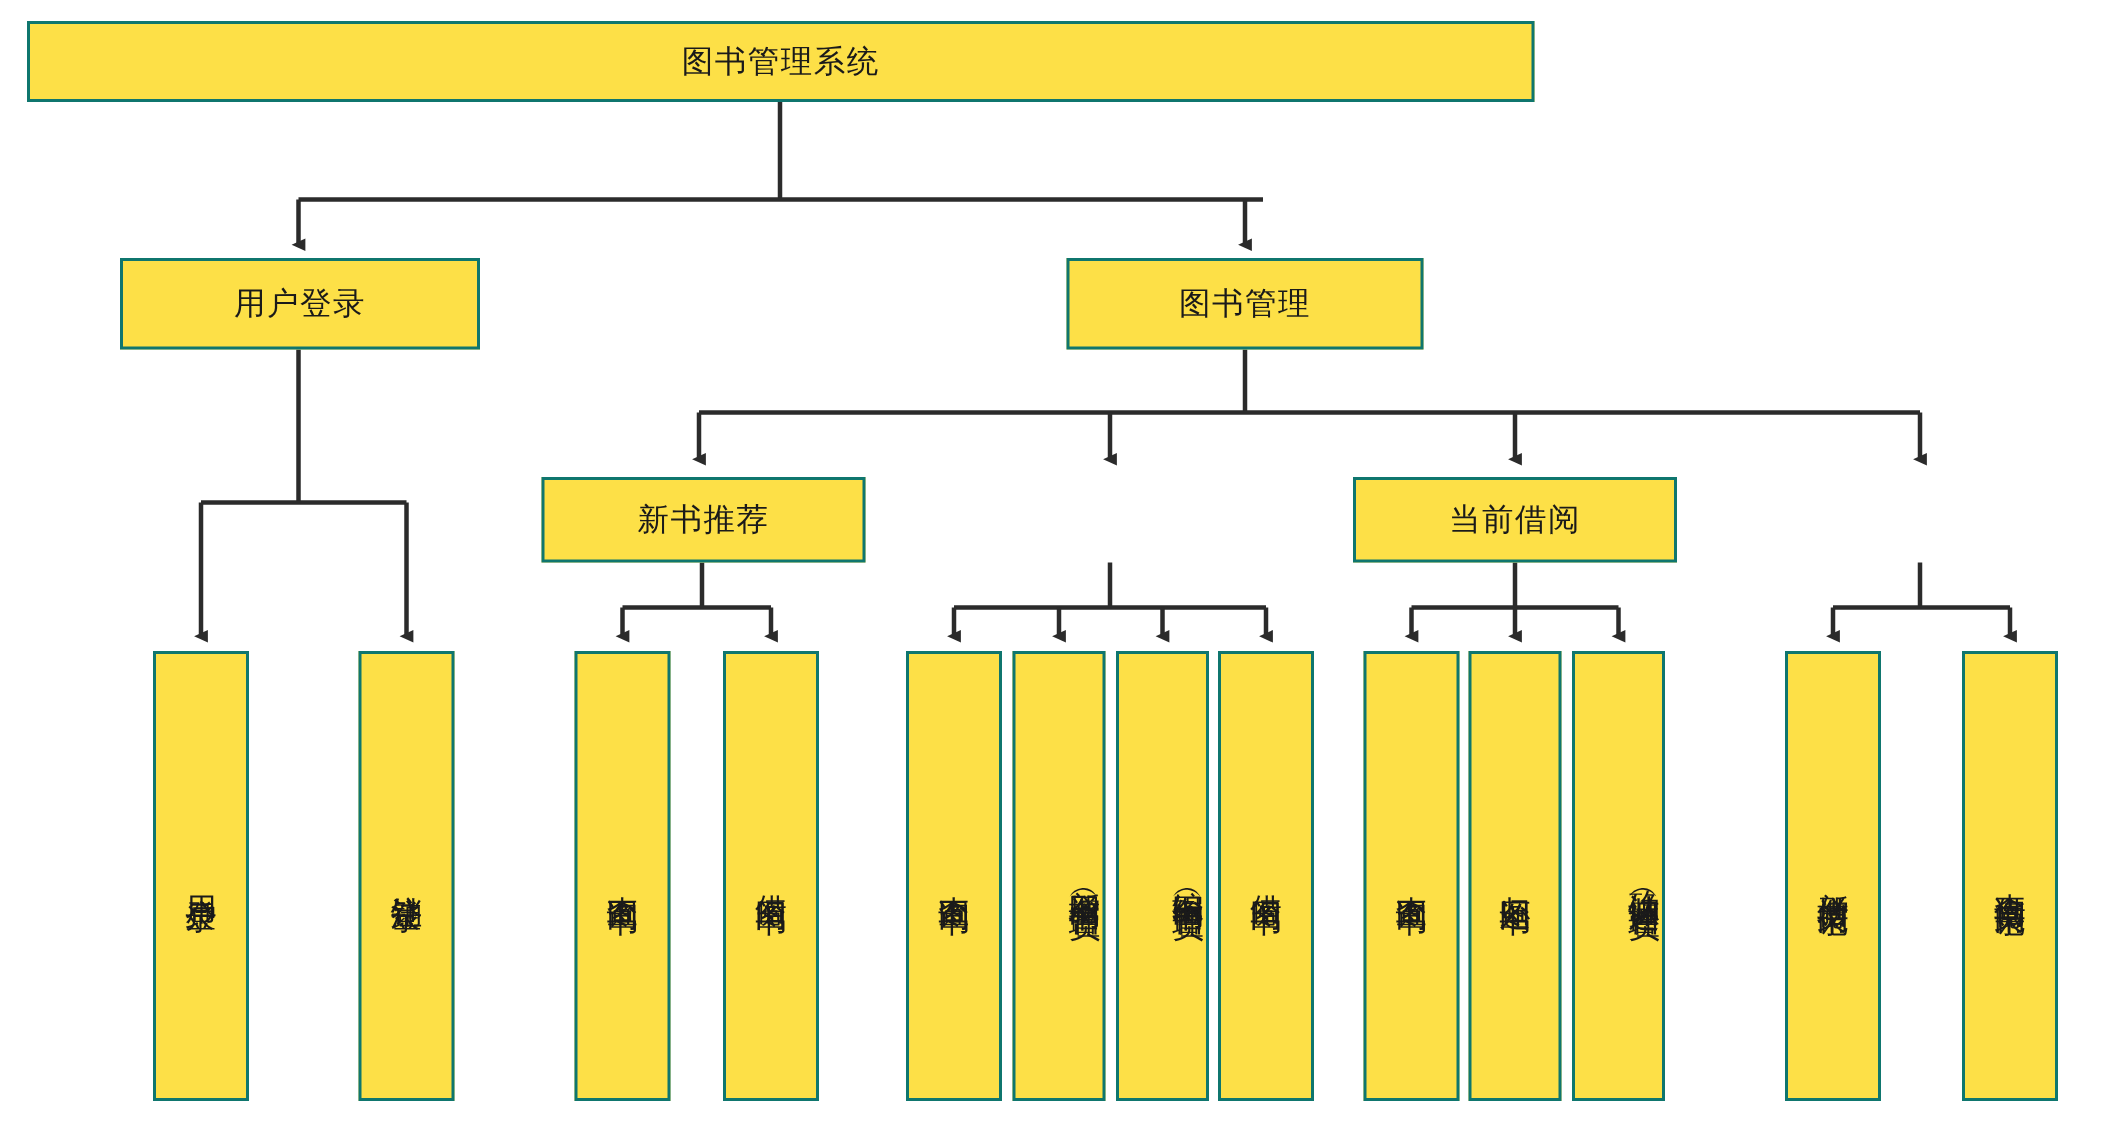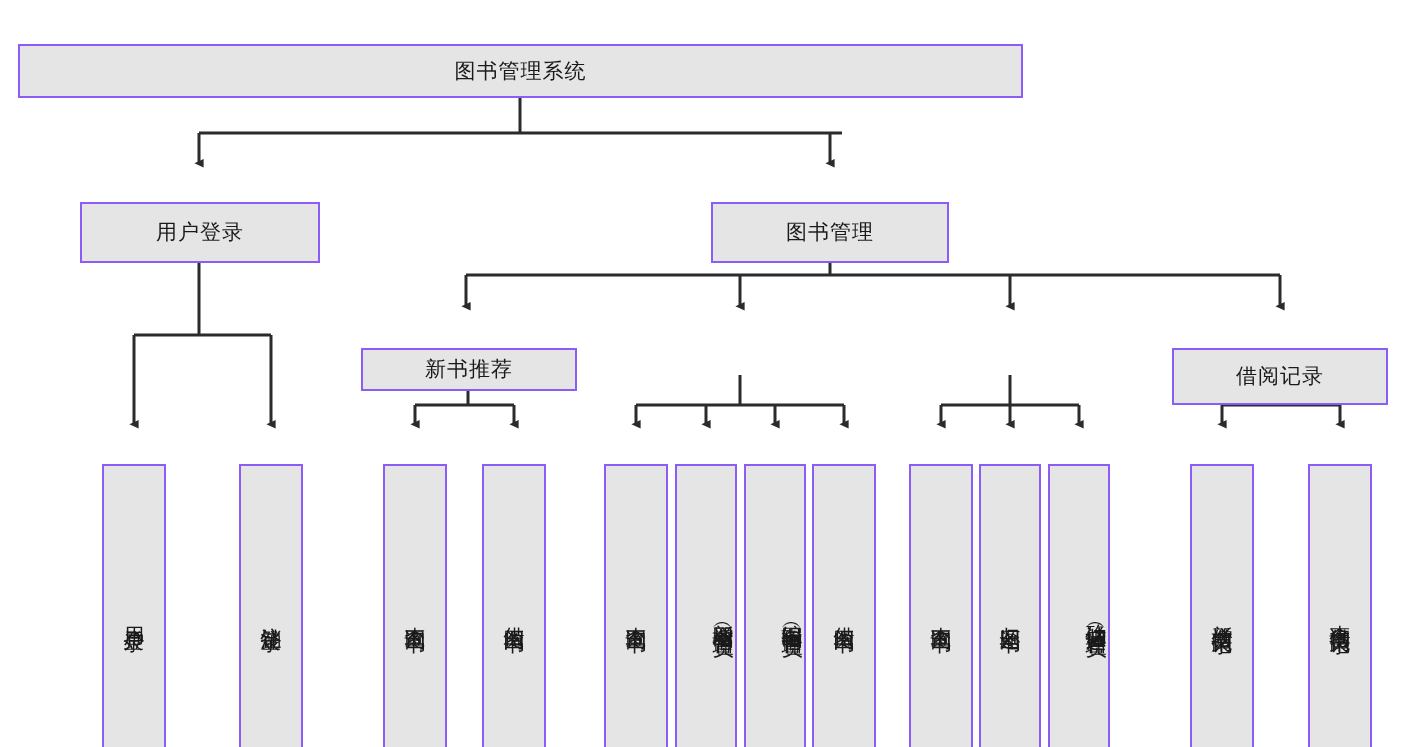--- a/index.html
+++ b/index.html
@@ -13,28 +13,27 @@
   #canvas {
     position: relative;
     width: 1405px;
     height: 747px;
     background: #ffffff;
     overflow: hidden;
   }
   .node {
     position: absolute;
     box-sizing: border-box;
-    border: 2px solid #8b5cf6;
-    background: #e5e5e5;
+    border: 2px solid #0f766e;
+    background: #fde047;
     display: flex;
     align-items: center;
     justify-content: center;
     color: #1a1a1a;
     line-height: 1.15;
-    margin-top: 30px;
   }
   .node.h {
     font-size: 21px;
     letter-spacing: 1px;
   }
   .node.v {
     writing-mode: vertical-rl;
     text-orientation: upright;
     font-size: 21px;
     letter-spacing: 2px;
@@ -125,25 +124,25 @@
     <span>图书管理系统</span>
   </div>
 
   <div class="node h" style="left:80px; top:172px; width:240px; height:61px;">
     <span>用户登录</span>
   </div>
   <div class="node h" style="left:711px; top:172px; width:238px; height:61px;">
     <span>图书管理</span>
   </div>
 
-  <div class="node h" style="left:361px; top:318px; width:216px; height:43px;">
+  <div class="node h" style="left:361px; top:318px; width:216px; height:57px;">
     <span>新书推荐</span>
   </div>
-  <div class="node h" style="left:1172px; top:318px; width:216px; height:57px;">
-    <span>借阅记录</span>
+  <div class="node h" style="left:902px; top:318px; width:216px; height:57px;">
+    <span>当前借阅</span>
   </div>
 
   <div class="node v midalign" style="left:102px; top:434px; width:64px; height:300px;">
     <span>用户登录</span>
   </div>
   <div class="node v midalign" style="left:239px; top:434px; width:64px; height:300px;">
     <span>注销登录</span>
   </div>
 
   <div class="node v midalign" style="left:383px; top:434px; width:64px; height:300px;">

